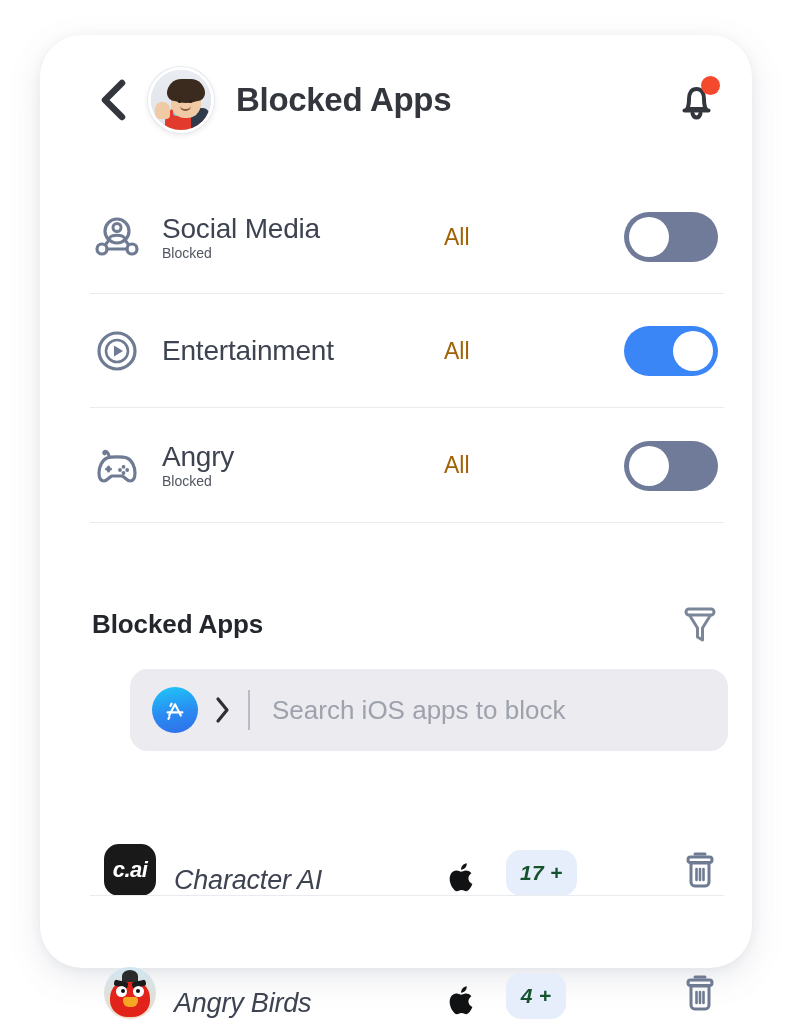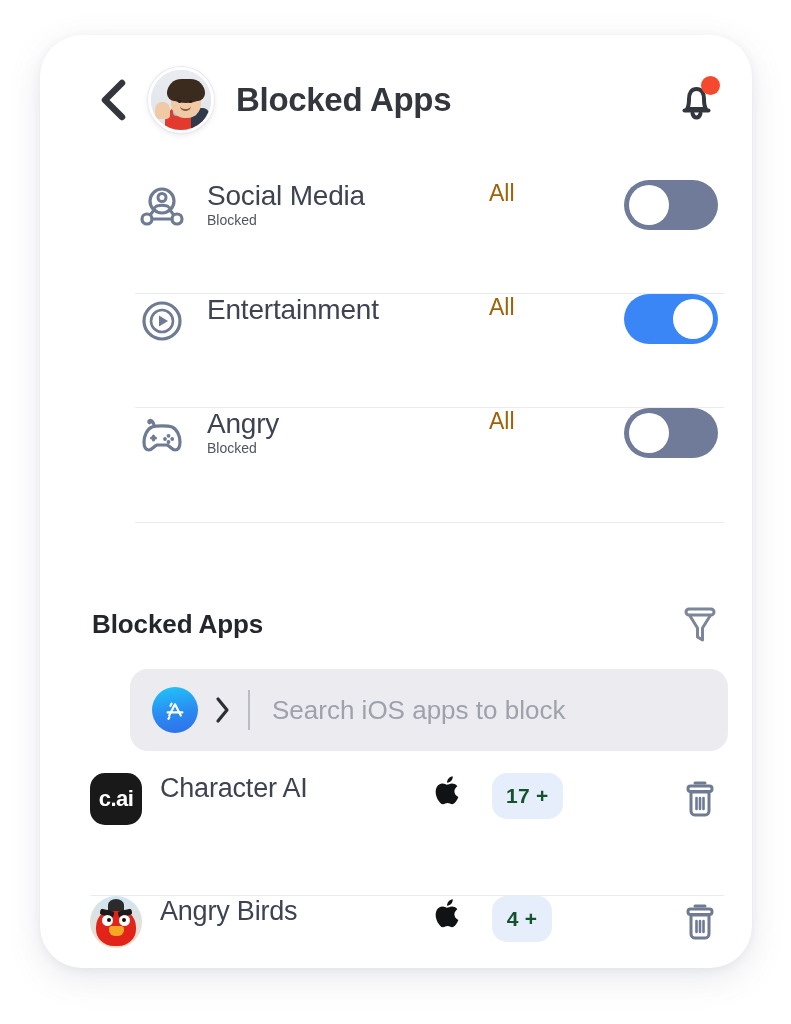--- a/index.html
+++ b/index.html
@@ -120,22 +120,22 @@
     border-radius: 50%;
     background: #f4492d;
   }
 
   
   .cat-list { position: absolute; left: 0; top: 145px; width: 712px; }
   .cat-row {
     position: relative;
     height: 114px;
     display: flex;
+    align-items: center;
     padding: 0 34px 0 50px;
-    margin-left: 45px;
   }
   .cat-row.tall { height: 115px; }
   .cat-icon {
     flex: 0 0 auto;
     width: 54px; height: 54px;
     display:flex; align-items:center; justify-content:center;
     color: #6f7b93;
   }
   .cat-text { flex: 0 0 auto; width: 282px; margin-left: 18px; }
   .cat-name {
@@ -251,22 +251,23 @@
     color: #3d4350;
   }
   .search-input::placeholder { color: #9ea2ac; }
 
   
   .app-list { position: absolute; left: 0; top: 738px; width: 712px; }
   .app-row {
     position: relative;
     height: 123px;
     display: flex;
-    align-items: flex-start;
-    padding: 0 26px 0 50px;
+    align-items: flex-end;
+    padding: 0 26px 0 64px;
+    font-style: italic;
   }
   .app-icon { flex: 0 0 auto; width: 52px; height: 52px; }
   .icon-cai {
     width: 52px; height: 52px;
     border-radius: 15px;
     background: #191919;
     color: #ffffff;
     display: flex; align-items:center; justify-content:center;
     font-size: 22px; font-weight: 700; letter-spacing: -0.5px;
   }

